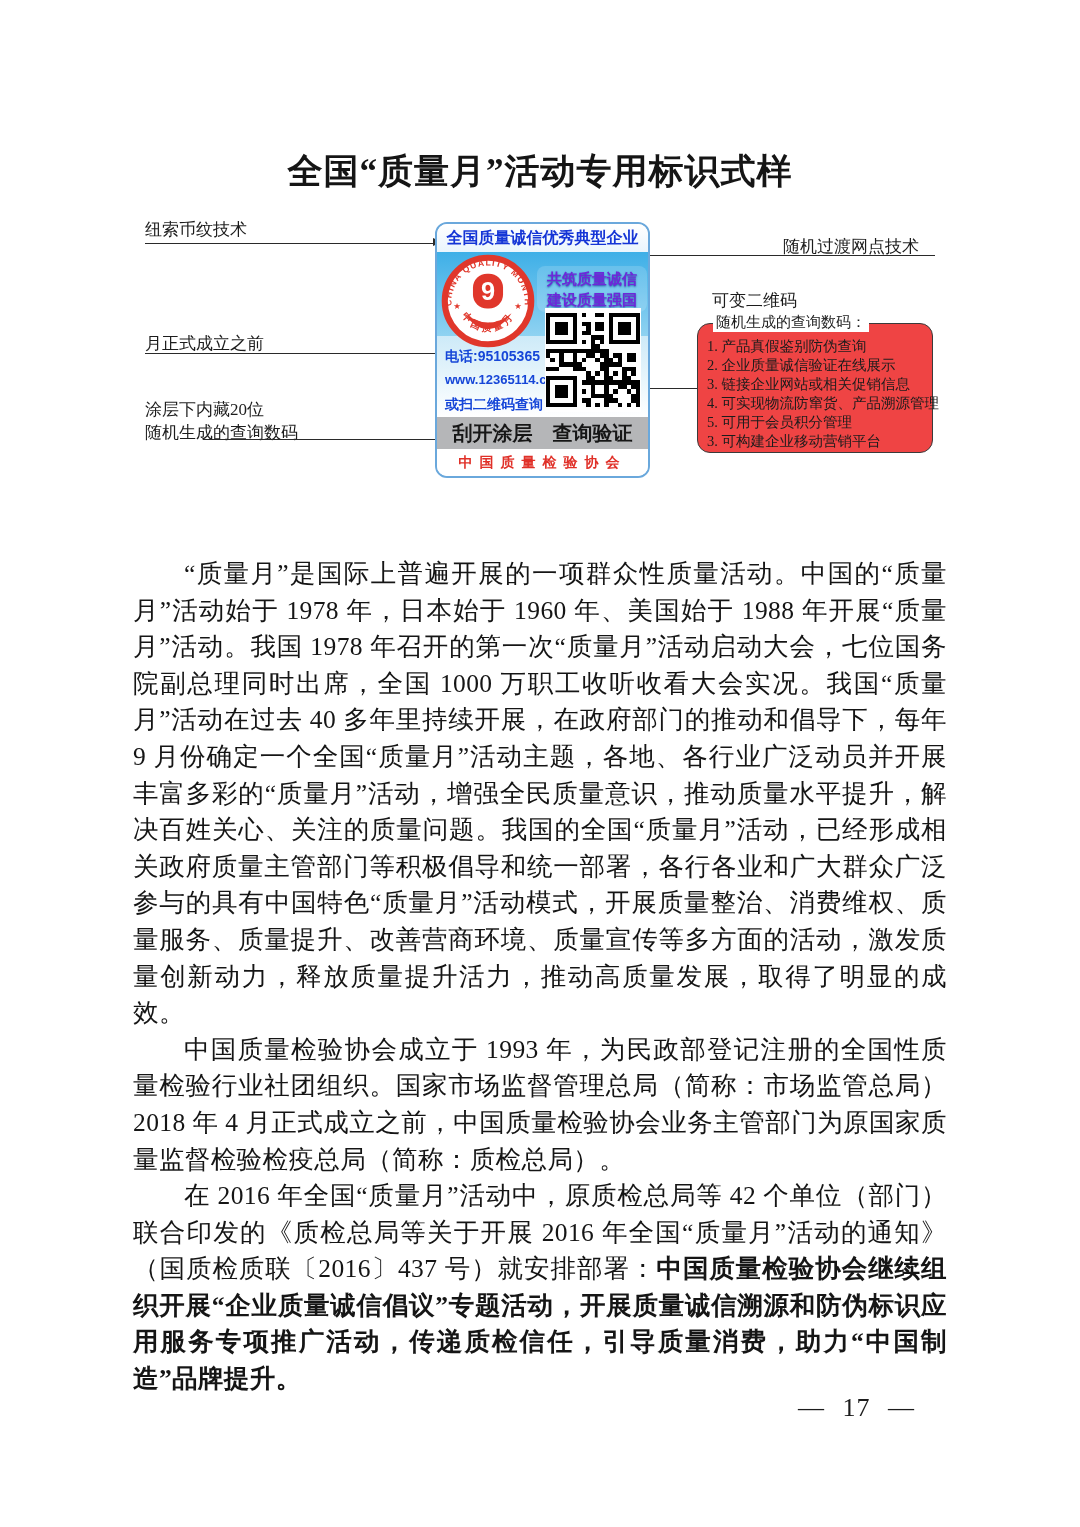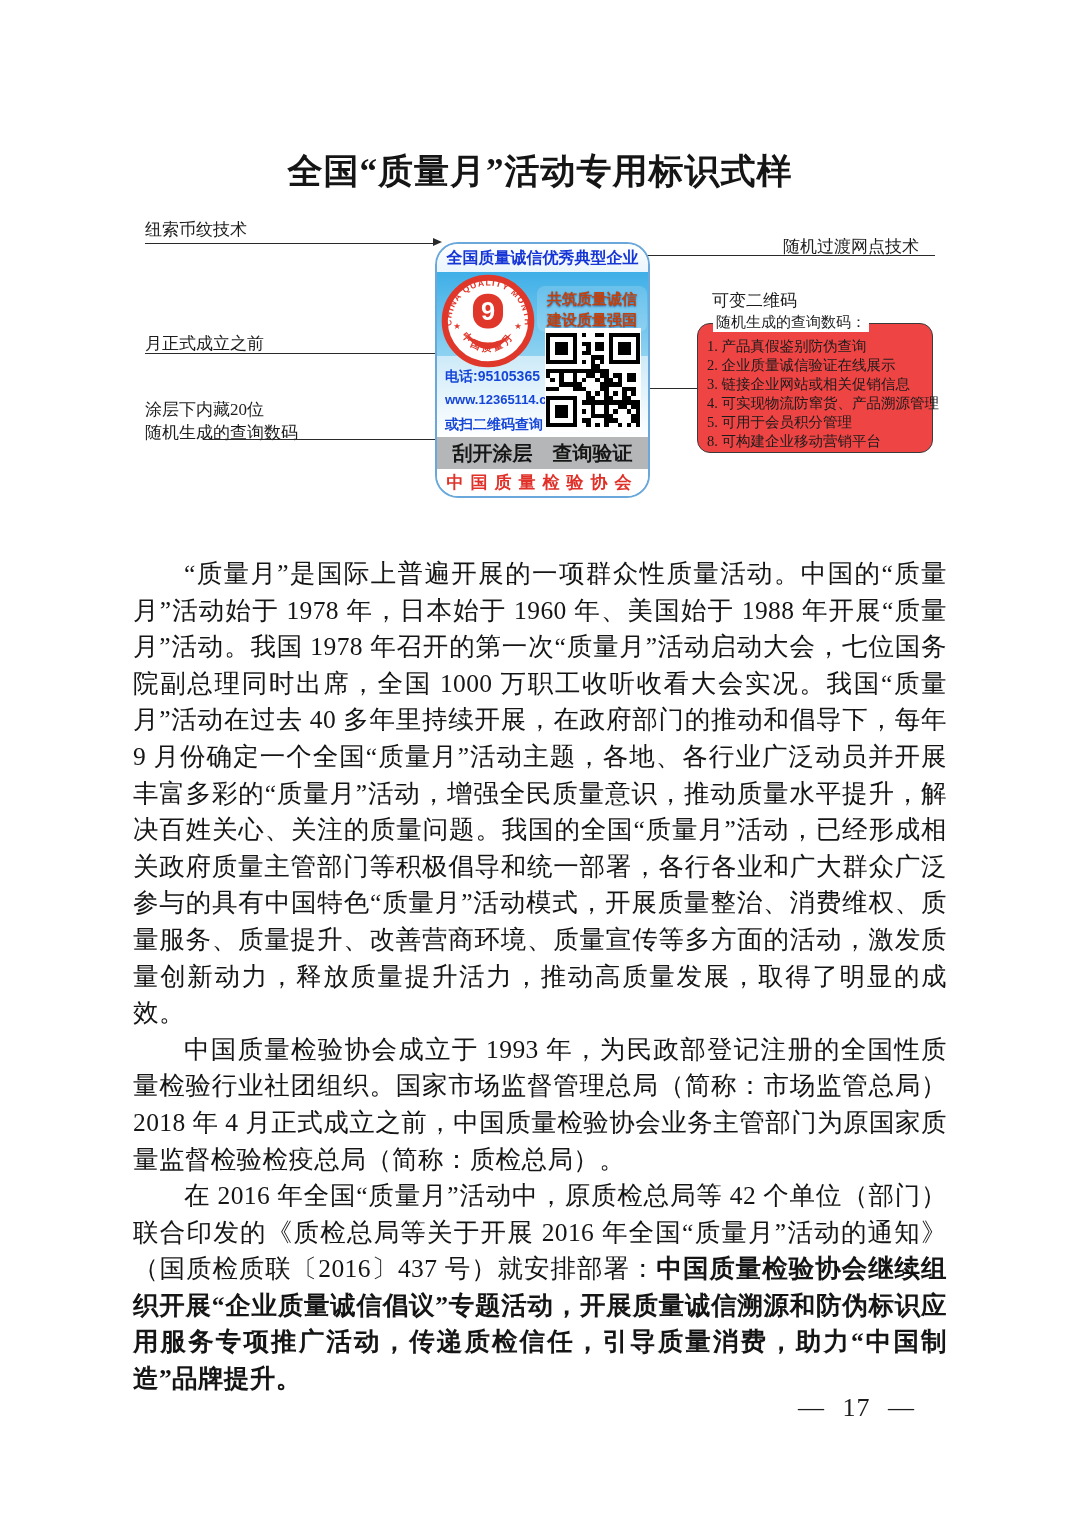--- a/index.html
+++ b/index.html
@@ -25,46 +25,46 @@
     border-right:9px solid #2a2a2a;}
   .qr-caption{position:absolute;left:712px;top:79px;font-size:17px;color:#1c1c1c;}
   .qr-box{position:absolute;left:697px;top:113px;width:236px;height:130px;
     border:1.6px solid #3a3a3a;border-radius:13px;box-sizing:border-box;background:#ef4444;}
   .qr-box-title{position:absolute;left:713px;top:103px;font-size:15px;color:#1c1c1c;
     background:#fff;padding:0 3px;z-index:2;}
   .qr-box ol{margin:0;padding:13px 6px 4px 9px;list-style:none;}
   .qr-box li{font-size:14.5px;line-height:19px;white-space:nowrap;color:#1c1c1c;}
   
   .card{position:absolute;left:435px;top:12px;width:215px;height:256px;
-    border:2px solid #6aa8dc;border-radius:23px;box-sizing:border-box;overflow:hidden;
-    background:#fff;font-family:"Liberation Sans","DejaVu Sans",sans-serif;margin-top:20px;}
+    border:2px solid #6aa8dc;border-radius:12px;box-sizing:border-box;overflow:hidden;
+    background:#fff;font-family:"Liberation Sans","DejaVu Sans",sans-serif;}
   .band1{position:absolute;left:0;top:0;width:100%;height:28px;line-height:28px;
     text-align:center;font-size:16px;font-weight:bold;color:#1535d6;
     background:linear-gradient(180deg,#ffffff,#eaf5fd);white-space:nowrap;}
   .band2{position:absolute;left:0;top:28px;width:100%;height:84px;
     background:linear-gradient(180deg,#3eafe7,#8fd2f1);}
   .band3{position:absolute;left:0;top:112px;width:100%;height:81px;
     background:linear-gradient(180deg,#cdeaf8,#ffffff);}
   .slogan{position:absolute;left:100px;top:42px;width:110px;text-align:center;
-    font-size:15px;font-weight:bold;color:#c2410c;line-height:21px;
+    font-size:15px;font-weight:bold;color:#6d28d9;line-height:21px;
     text-shadow:0 1px 2px rgba(25,95,160,.9);background:rgba(255,255,255,.16);
     border-radius:8px;padding:2px 0;}
   .medal{position:absolute;left:4px;top:30px;width:94px;height:94px;z-index:3;}
   .phone-block{position:absolute;left:8px;top:120px;z-index:2;color:#1646d8;
     font-weight:bold;line-height:24px;white-space:nowrap;}
   .phone-block .l1{font-size:14px;}
   .phone-block .l2{font-size:13px;}
   .phone-block .l3{font-size:14px;}
   .qr-wrap{position:absolute;left:108px;top:84px;width:96px;height:104px;background:#fff;
     z-index:2;display:flex;align-items:center;justify-content:center;}
   .qr-wrap svg{width:94px;height:94px;}
   .grayband{position:absolute;left:0;top:193px;width:100%;height:32px;line-height:32px;
     background:#b5b6b8;text-align:center;font-size:20px;font-weight:600;color:#161616;}
   .redband{position:absolute;left:0;top:225px;width:100%;height:27px;line-height:27px;
-    background:#ffffff;text-align:center;font-size:17px;font-weight:bold;color:#e03028;
+    background:#ffffff;text-align:center;font-size:14px;font-weight:bold;color:#e03028;
     letter-spacing:7px;white-space:nowrap;}
   
   .bodytext{position:absolute;left:133px;top:556px;width:814px;
     font-size:25.5px;line-height:36.6px;text-align:justify;letter-spacing:0.4px;}
   .bodytext p{margin:0;text-indent:2em;}
   .bodytext strong{font-weight:bold;}
   .pageno{position:absolute;top:1393px;right:165px;font-size:26px;letter-spacing:1px;
     word-spacing:10px;color:#1c1c1c;}
 </style>
 </head>
@@ -91,21 +91,21 @@
 
     <div class="qr-caption">可变二维码</div>
     <div class="qr-box-title">随机生成的查询数码：</div>
     <div class="qr-box">
       <ol>
         <li>1. 产品真假鉴别防伪查询</li>
         <li>2. 企业质量诚信验证在线展示</li>
         <li>3. 链接企业网站或相关促销信息</li>
         <li>4. 可实现物流防窜货、产品溯源管理</li>
         <li>5. 可用于会员积分管理</li>
-        <li>8. 可构建企业移动营销平台</li>
+        <li>3. 可构建企业移动营销平台</li>
       </ol>
     </div>
     <div class="co-line ar-left" style="left:642px;top:178px;width:55px"></div>
 
     <div class="card">
       <div class="band1">全国质量诚信优秀典型企业</div>
       <div class="band2"></div>
       <div class="band3"></div>
 
       <div class="slogan">

